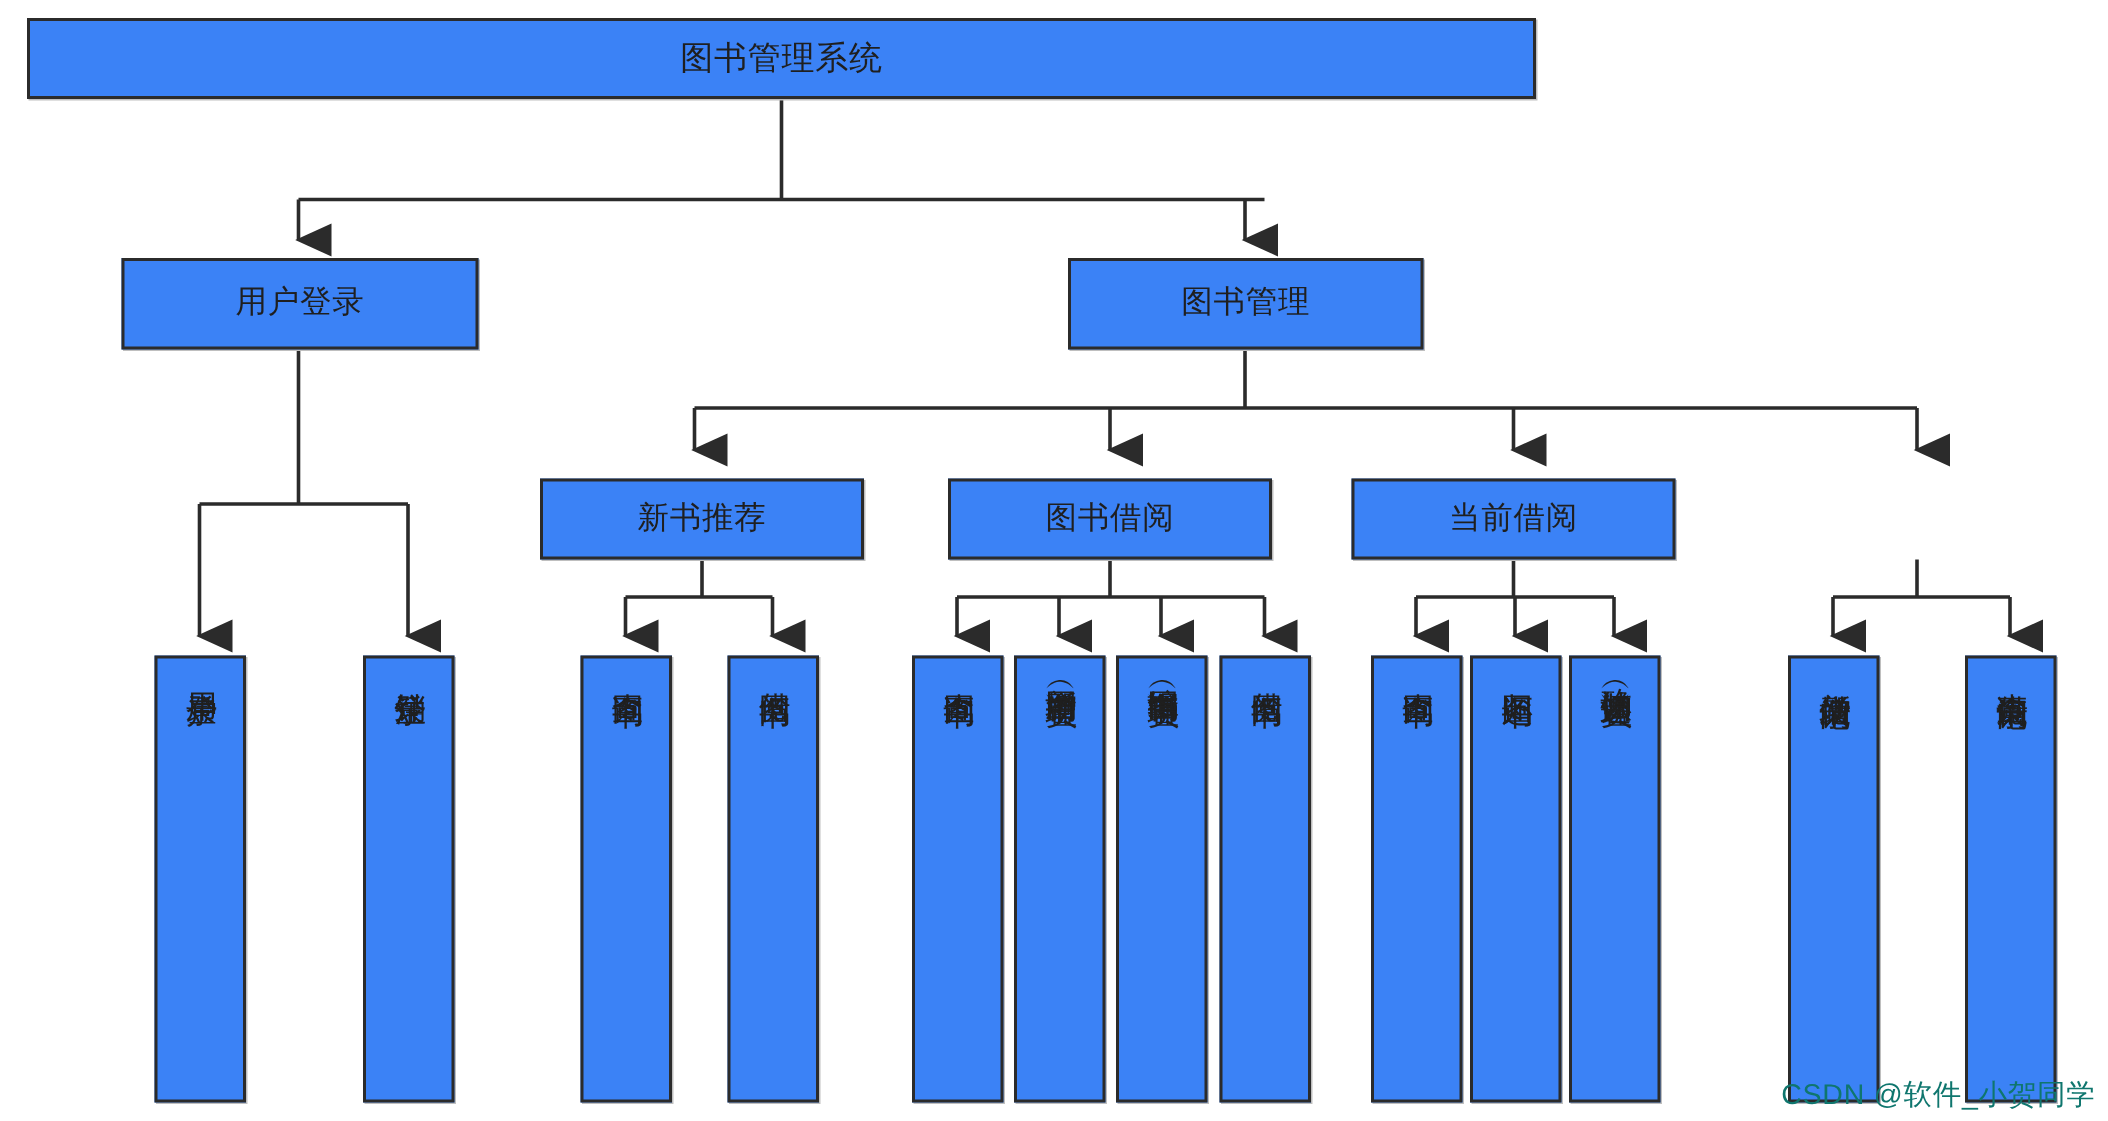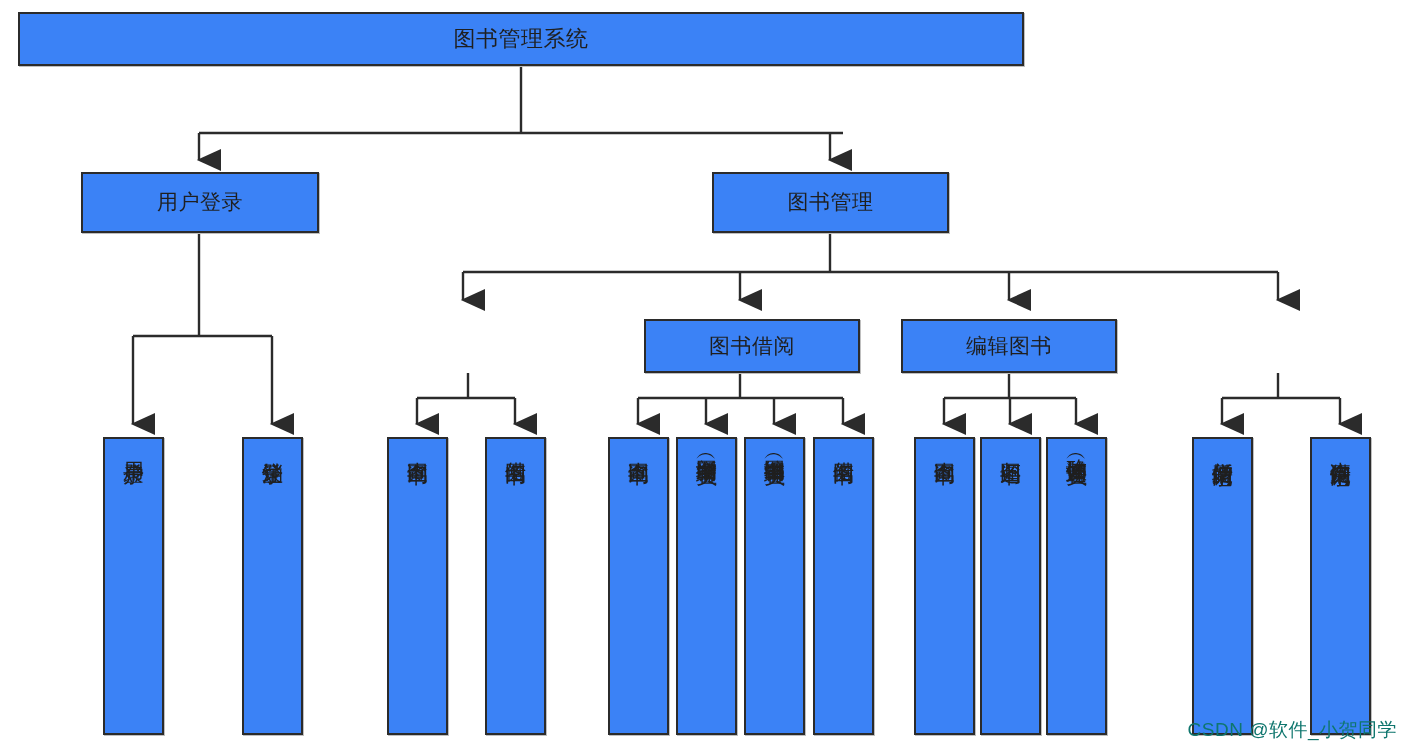--- a/index.html
+++ b/index.html
@@ -141,27 +141,30 @@
   </div>
 
   <div class="node horiz" style="left:81px; top:172px; width:238px; height:61px;">
     <span class="label">用户登录</span>
   </div>
 
   <div class="node horiz" style="left:712px; top:172px; width:237px; height:61px;">
     <span class="label">图书管理</span>
   </div>
 
-
-  <div class="node horiz" style="left:632px; top:319px; width:216px; height:54px;margin-left:12px;">
+  <div class="node horiz" style="left:360px; top:319px; width:216px; height:54px;">
+    <span class="label">新书推荐</span>
+  </div>
+
+  <div class="node horiz" style="left:632px; top:319px; width:216px; height:54px;">
     <span class="label">图书借阅</span>
   </div>
 
   <div class="node horiz" style="left:901px; top:319px; width:216px; height:54px;">
-    <span class="label">编辑图书</span>
+    <span class="label">当前借阅</span>
   </div>
 
 
   <div class="node vert" style="left:103px; top:437px; width:61px; height:298px;">
     <span class="label">用户登录</span>
   </div>
   <div class="node vert" style="left:242px; top:437px; width:61px; height:298px;">
     <span class="label">注销登录</span>
   </div>
 

